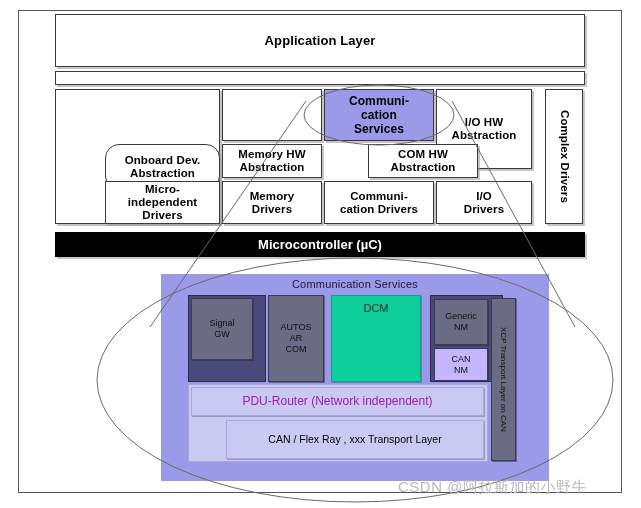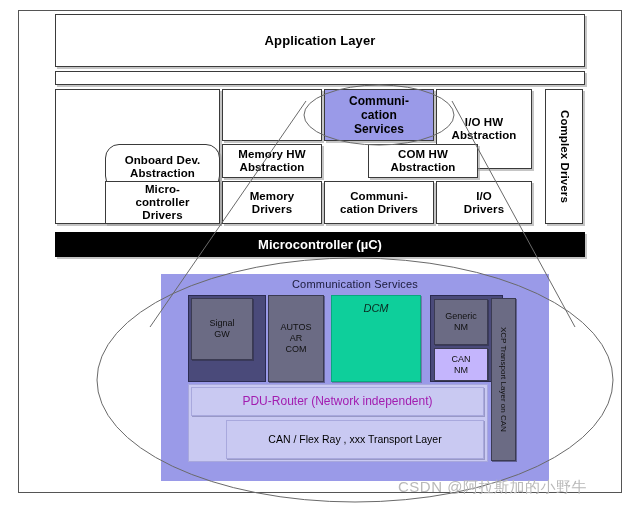--- a/index.html
+++ b/index.html
@@ -298,21 +298,21 @@
   <div class="wbox" id="com-hw-abs">
     <div>
       <div>COM HW</div>
       <div>Abstraction</div>
     </div>
   </div>
 
   <div class="wbox" id="mc-drivers">
     <div>
       <div>Micro-</div>
-      <div>controller</div>
+      <div>independent</div>
       <div>Drivers</div>
     </div>
   </div>
 
   <div class="wbox" id="mem-drivers">
     <div>
       <div>Memory</div>
       <div>Drivers</div>
     </div>
   </div>
@@ -348,21 +348,21 @@
     </div>
 
     <div class="dbox" id="autosar-com">
       <div>
         <div>AUTOS</div>
         <div>AR</div>
         <div>COM</div>
       </div>
     </div>
 
-    <div class="dbox" id="dcm-box" style="left:170px; top:21px; width:90px; height:87px;font-style:italic;">
+    <div class="dbox" id="dcm-box" style="left:170px; top:21px; width:90px; height:87px;">
       <span>DCM</span>
     </div>
 
     <div class="dbox" id="nm-container" style="left:269px; top:21px; width:73px; height:87px;"></div>
     <div class="dbox" id="generic-nm" style="left:273px; top:25px; width:54px; height:46px;">
       <div>
         <div>Generic</div>
         <div>NM</div>
       </div>
     </div>

